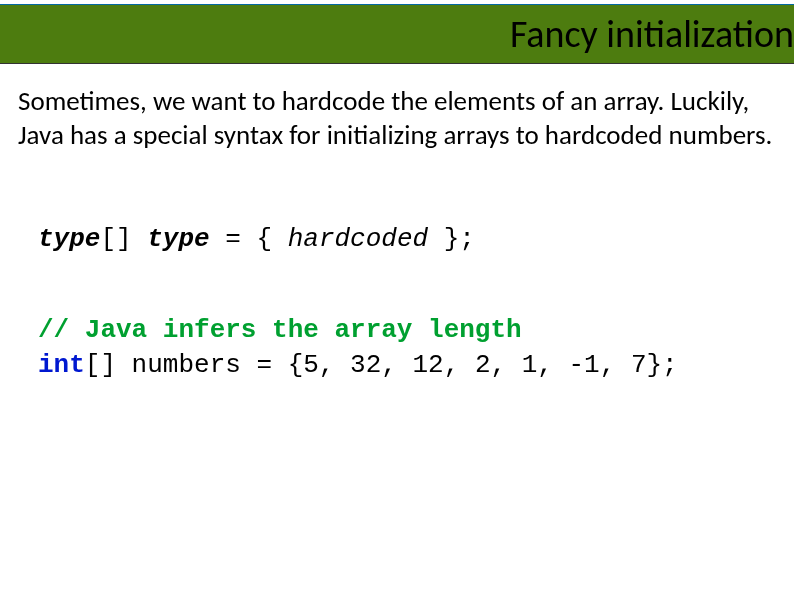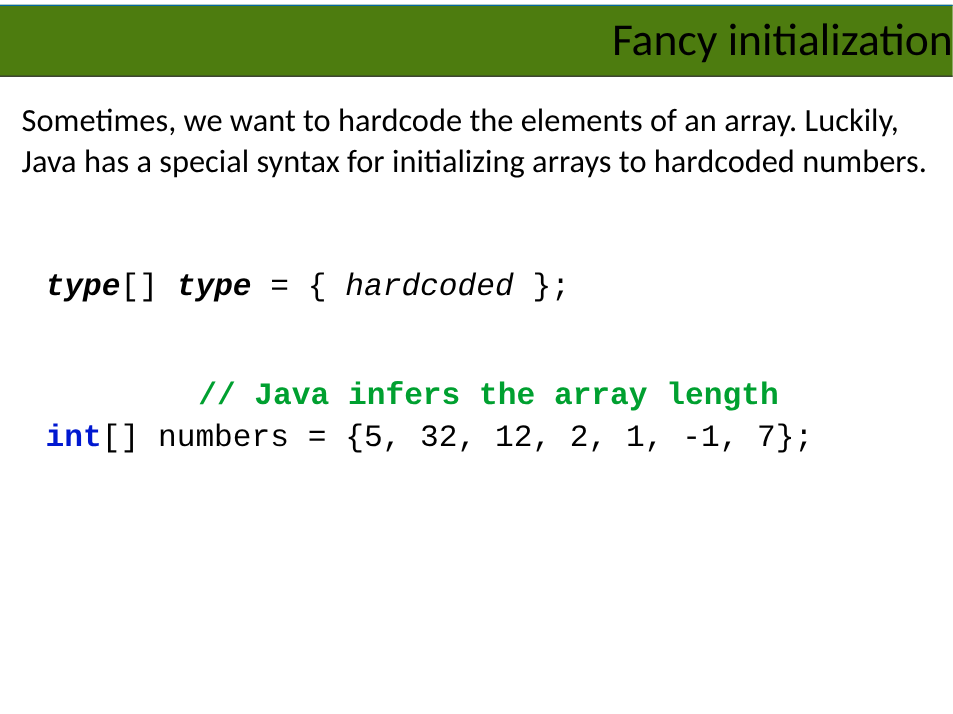--- a/index.html
+++ b/index.html
@@ -55,21 +55,20 @@
     .bold-italic {
       font-weight: bold;
       font-style: italic;
     }
     .italic {
       font-style: italic;
     }
     .comment {
       color: #00a030;
       font-weight: bold;
-      text-align: center;
     }
     .keyword {
       color: #0018d0;
       font-weight: bold;
     }
   </style>
 </head>
 <body>
 
 <div class="title-bar">

